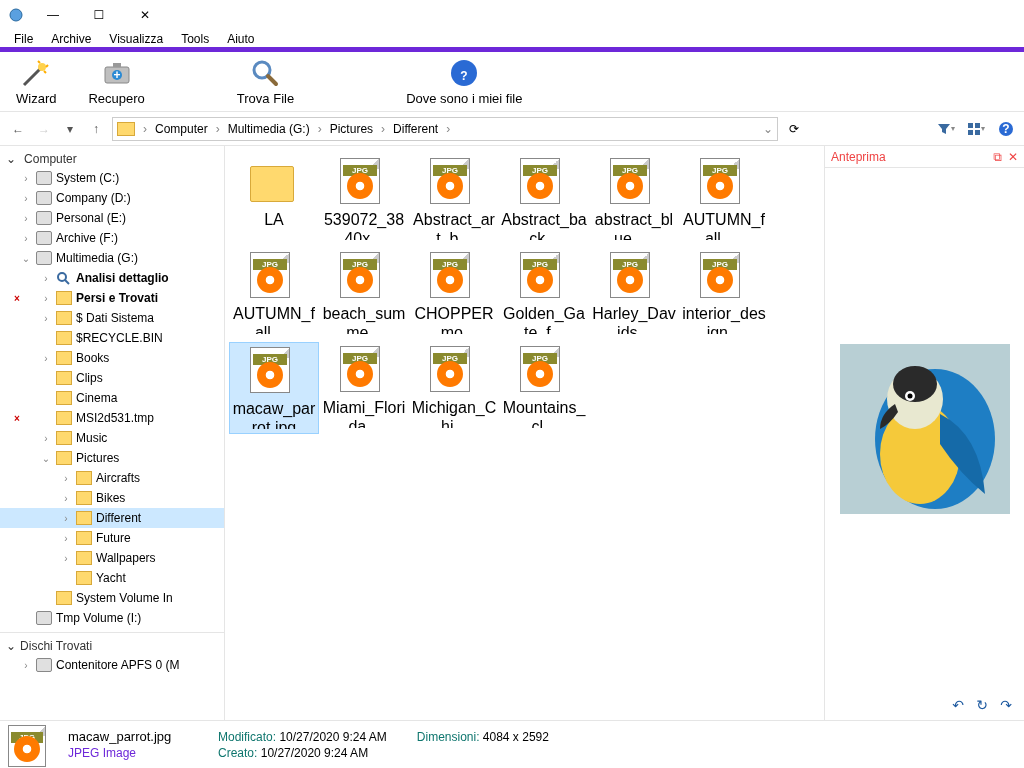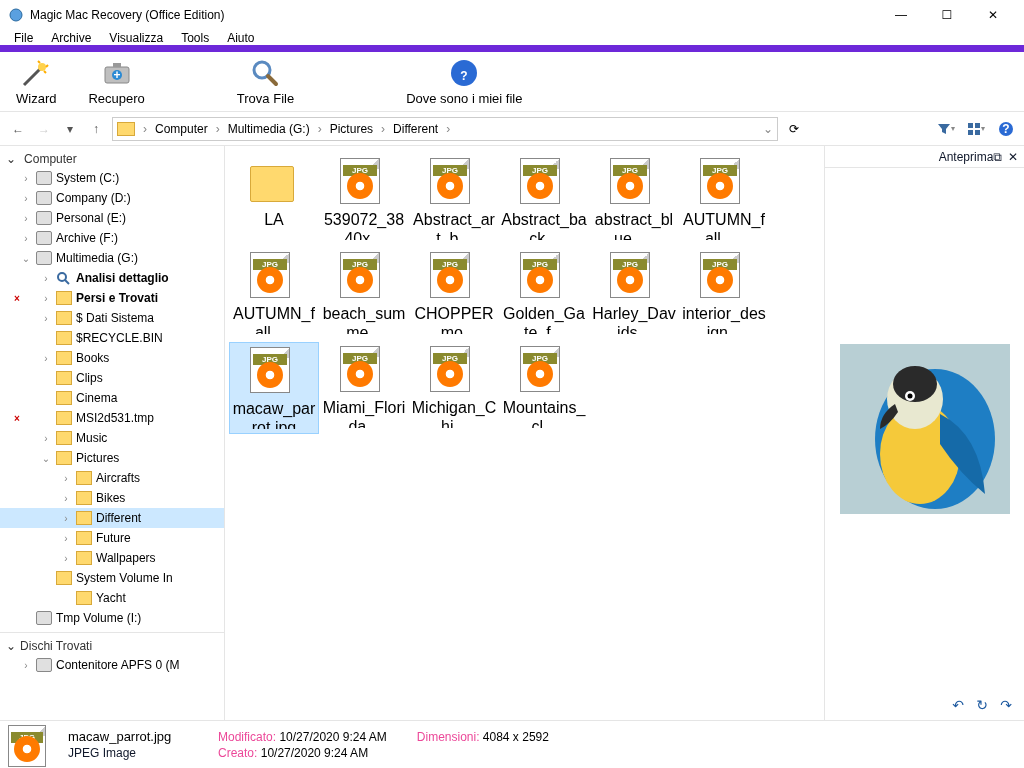--- a/index.html
+++ b/index.html
@@ -1,21 +1,21 @@
 <!DOCTYPE html>
 <html><head>
 <meta charset="utf-8">
 <style>
 * { box-sizing: border-box; margin: 0; padding: 0; font-family: "Segoe UI", Tahoma, sans-serif; font-size: 12px; }
 body { background: #fff; width: 1024px; height: 768px; overflow: hidden; display: flex; flex-direction: column; }
 .titlebar { height: 30px; display: flex; align-items: center; padding: 0 8px; }
 .titlebar .app-icon { width: 16px; height: 16px; margin-right: 6px; }
 .titlebar .title { flex: 1; color: #000; }
 .winbtn { width: 46px; height: 30px; display: flex; align-items: center; justify-content: center; color: #000; }
-.menubar { height: 22px; display: flex; align-items: center; padding: 0 6px; gap: 2px; border-bottom: 7px solid #6d28d9; }
+.menubar { height: 22px; display: flex; align-items: center; padding: 0 6px; gap: 2px; border-bottom: 5px solid #6d28d9; }
 .menubar .menuitem { padding: 2px 8px; cursor: default; }
 .toolbar { height: 60px; display: flex; align-items: center; padding: 4px 10px; gap: 20px; border-bottom: 1px solid #e5e5e5; }
 .tbtn { display: flex; flex-direction: column; align-items: center; gap: 2px; cursor: pointer; padding: 2px 6px; }
 .tbtn .ticon { width: 32px; height: 32px; }
 .tbtn .tlabel { font-size: 13px; }
 .navbar { height: 34px; display: flex; align-items: center; padding: 0 8px; gap: 6px; border-bottom: 1px solid #e5e5e5; }
 .navarrow { width: 20px; height: 20px; display: flex; align-items: center; justify-content: center; color: #555; }
 .navarrow.disabled { color: #ccc; }
 .breadcrumb { flex: 1; height: 24px; border: 1px solid #ccc; display: flex; align-items: center; padding: 0 4px; gap: 2px; }
 .breadcrumb .folder-small { width: 18px; height: 14px; background: #ffd96e; border: 1px solid #d8a93a; margin-right: 4px; }
@@ -42,43 +42,42 @@
 .fileitem { width: 90px; display: flex; flex-direction: column; align-items: center; padding: 4px 2px; cursor: default; }
 .fileitem.selected { background: #cce8ff; border: 1px solid #99d1ff; }
 .fileitem .fthumb { width: 48px; height: 48px; position: relative; margin-bottom: 4px; }
 .fileitem .flabel { text-align: center; font-size: 16px; word-break: break-all; line-height: 1.2; max-height: 30px; overflow: hidden; }
 .jpg-icon { width: 40px; height: 46px; background: #fff; border: 1px solid #888; position: relative; }
 .jpg-icon::before { content: ""; position: absolute; top: 0; right: 0; width: 10px; height: 10px; background: linear-gradient(135deg, #fff 50%, #ccc 50%); }
 .jpg-badge { position: absolute; top: 6px; left: 2px; right: 2px; background: #8a8a2e; color: #fff; font-size: 8px; text-align: center; padding: 1px 0; font-weight: bold; }
 .jpg-swirl { position: absolute; bottom: 4px; left: 50%; transform: translateX(-50%); width: 26px; height: 26px; border-radius: 50%; background: radial-gradient(circle, #fff 25%, #ff7a00 30%); border: 2px solid #ff7a00; }
 .folder-large { width: 44px; height: 36px; background: #ffd96e; border: 1px solid #d8a93a; border-radius: 2px; margin-top: 8px; }
 .preview { width: 200px; border-left: 1px solid #e5e5e5; display: flex; flex-direction: column; }
-.preview-header { height: 22px; display: flex; align-items: center; padding: 0 6px; border-bottom: 1px solid #e5e5e5; color: #0f172a; text-align: right; }
+.preview-header { height: 22px; display: flex; align-items: center; padding: 0 6px; border-bottom: 1px solid #e5e5e5; color: #ef4444; }
 .preview-header .ptitle { flex: 1; }
 .preview-body { flex: 1; display: flex; align-items: center; justify-content: center; padding: 10px; }
 .preview-img { width: 170px; height: 170px; background: #6db3e6; position: relative; overflow: hidden; }
 .preview-controls { height: 30px; display: flex; align-items: center; justify-content: flex-end; gap: 8px; padding: 0 10px; }
 .pctrl { width: 16px; height: 16px; color: #1e5aa0; display: flex; align-items: center; justify-content: center; font-size: 14px; }
 .statusbar { height: 48px; border-top: 1px solid #e5e5e5; display: flex; align-items: center; padding: 4px 8px; gap: 20px; }
 .statusbar .sbicon { width: 40px; height: 40px; }
 .statusbar .sbname { display: flex; flex-direction: column; gap: 2px; width: 130px; }
 .statusbar .sbgrid { display: flex; gap: 30px; }
 .statusbar .sbcol { display: flex; flex-direction: column; gap: 2px; }
-.statusbar .sblabel { color: #ec4899; }
+.statusbar .sblabel { color: #0f766e; }
 .sep { height: 1px; background: #e5e5e5; margin: 4px 0; }
 .sheader { padding: 2px 6px; color: #333; display: flex; align-items: center; gap: 4px; }
 </style>
 </head>
 <body>
 
 <div class="titlebar">
   <svg class="app-icon" viewBox="0 0 16 16">
       <circle cx="8" cy="8" r="6" fill="#5aa0e0" stroke="#2a6aa0"></circle>
     </svg>
-  <div class="title">Magic Mac Recovery (Office Edition)</div>
   <div class="winbtn">―</div>
   <div class="winbtn">☐</div>
   <div class="winbtn">✕</div>
 </div>
 
 <div class="menubar">
   <div class="menuitem">File</div>
   <div class="menuitem">Archive</div>
   <div class="menuitem">Visualizza</div>
   <div class="menuitem">Tools</div>
@@ -274,30 +273,30 @@
     <div class="tnode" style="padding-left:60px">
         <span class="chev">›</span>
         <div class="ticon2 folder-y"></div>
         <span class="tlabel2">Future</span>
       </div>
     <div class="tnode" style="padding-left:60px">
         <span class="chev">›</span>
         <div class="ticon2 folder-y"></div>
         <span class="tlabel2">Wallpapers</span>
       </div>
+    <div class="tnode" style="padding-left:60px">
+        <span class="chev none">›</span>
+        <div class="ticon2 folder-y"></div>
+        <span class="tlabel2">Yacht</span>
+      </div>
+
     <div class="tnode" style="padding-left:40px">
         <span class="chev none">›</span>
         <div class="ticon2 folder-y"></div>
         <span class="tlabel2">System Volume In</span>
-      </div>
-
-    <div class="tnode" style="padding-left:60px">
-        <span class="chev none">›</span>
-        <div class="ticon2 folder-y"></div>
-        <span class="tlabel2">Yacht</span>
       </div>
     <div class="tnode" style="padding-left:20px">
         <span class="chev none">›</span>
         <div class="ticon2 drive"></div>
         <span class="tlabel2">Tmp Volume (I:)</span>
       </div>
 
     <div class="sep"></div>
     <div class="sheader">
         <span class="chev">⌄</span>
@@ -487,21 +486,21 @@
 
 <div class="statusbar">
   <div class="sbicon">
     <div class="jpg-icon" style="width:38px;height:42px">
         <div class="jpg-badge">JPG</div>
         <div class="jpg-swirl"></div>
       </div>
   </div>
   <div class="sbname">
     <div style="font-size:13px">macaw_parrot.jpg</div>
-    <div style="color:#0f172a">JPEG Image</div>
+    <div style="color:#6d28d9">JPEG Image</div>
   </div>
   <div class="sbgrid">
     <div class="sbcol">
       <div><span class="sblabel">Modificato:</span> <span>10/27/2020 9:24 AM</span></div>
       <div><span class="sblabel">Creato:</span> <span>10/27/2020 9:24 AM</span></div>
     </div>
     <div class="sbcol">
       <div><span class="sblabel">Dimensioni:</span> <span>4084 x 2592</span></div>
     </div>
   </div>

